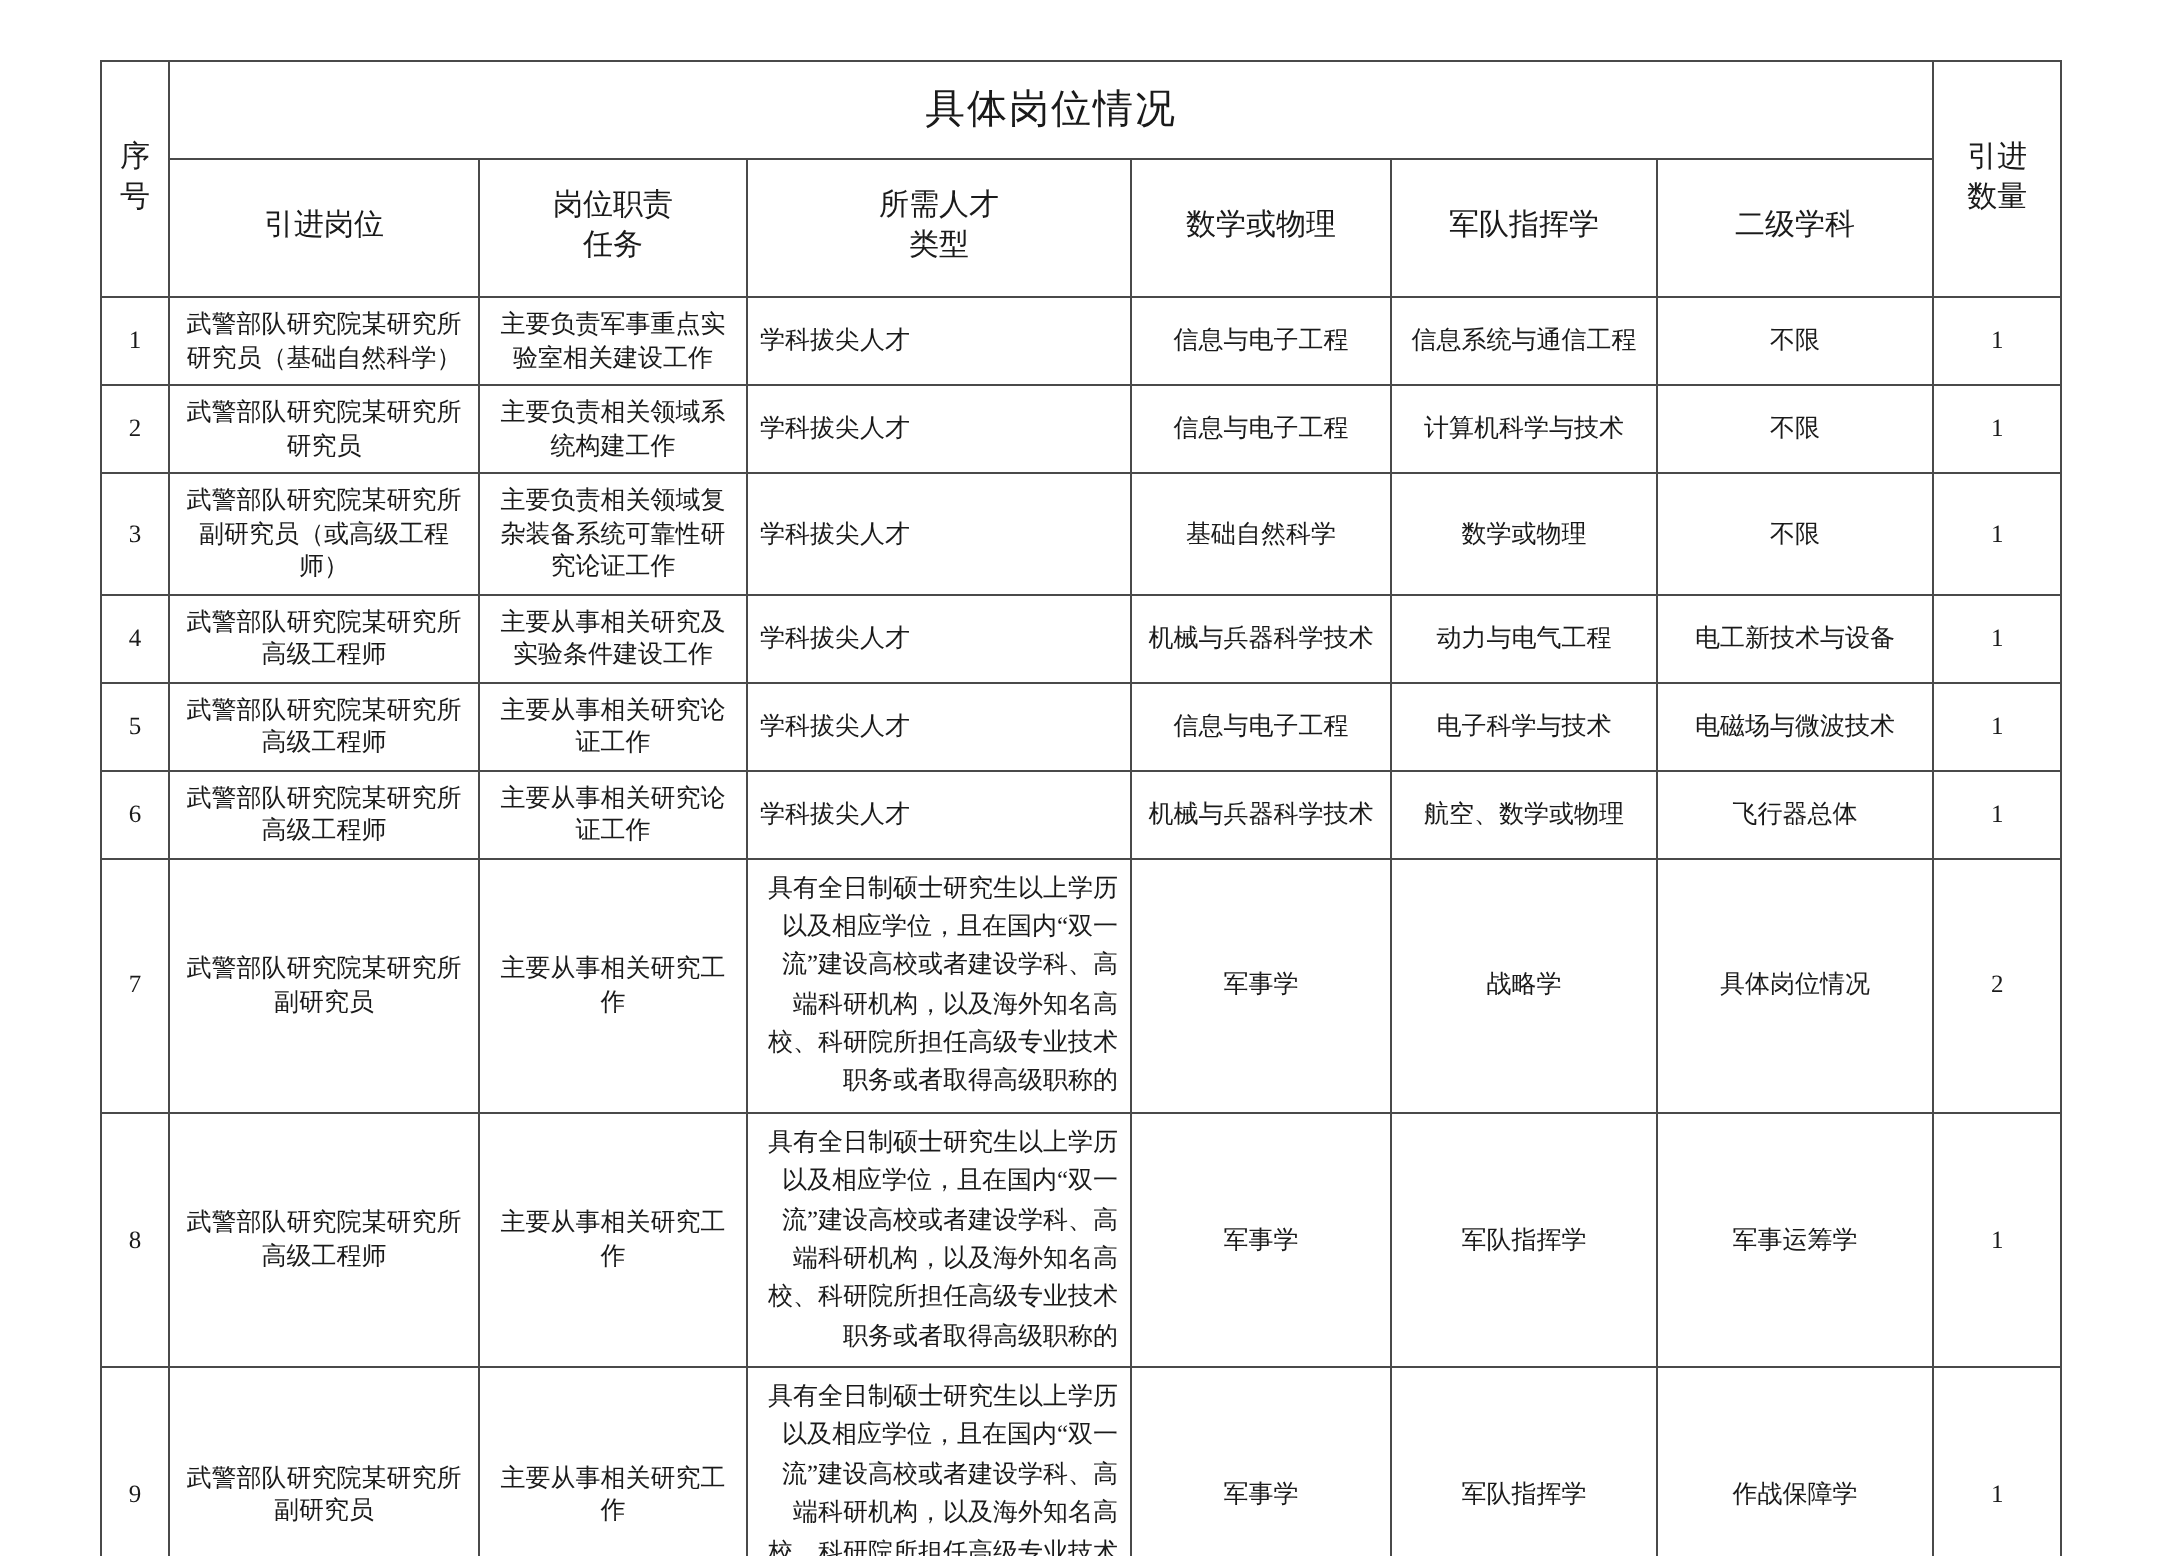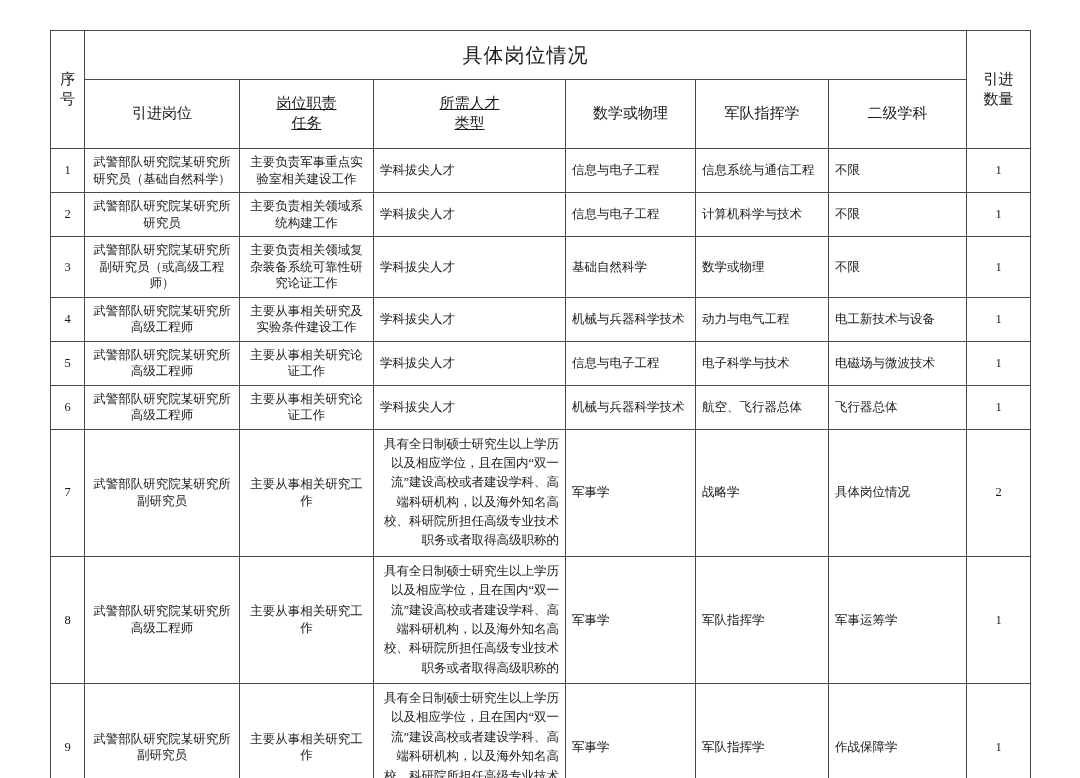--- a/index.html
+++ b/index.html
@@ -55,21 +55,21 @@
     text-align: center;
     font-size: 15px;
     font-weight: bold;
     height: 58px;
   }
   .hdr-vert {
     text-align: center;
     font-size: 15px;
     font-weight: bold;
   }
-  .hdr-cell .line { display: block; text-decoration: underline; }
+  .hdr-cell .line { display: block; }
 
   td.seq {
     text-align: center;
     font-size: 12.5px;
   }
   td.post {
     text-align: center;
     font-size: 12.5px;
   }
   td.duty {
@@ -78,21 +78,21 @@
   }
   td.type {
     text-align: left;
     font-size: 12.5px;
   }
   td.type.long {
     text-align: right;
     line-height: 1.55;
   }
   td.field, td.disc1, td.disc2 {
-    text-align: left;
+    text-align: center;
     font-size: 12.5px;
   }
   td.count {
     text-align: center;
     font-size: 12.5px;
   }
   .seq-stack { display: block; }
 </style>
 </head>
 <body>
@@ -186,21 +186,21 @@
         <td class="disc1">电子科学与技术</td>
         <td class="disc2">电磁场与微波技术</td>
         <td class="count">1</td>
       </tr>
       <tr>
         <td class="seq">6</td>
         <td class="post">武警部队研究院某研究所高级工程师</td>
         <td class="duty">主要从事相关研究论证工作</td>
         <td class="type">学科拔尖人才</td>
         <td class="field">机械与兵器科学技术</td>
-        <td class="disc1">航空、飞行器总体</td>
+        <td class="disc1">航空、数学或物理</td>
         <td class="disc2">飞行器总体</td>
         <td class="count">1</td>
       </tr>
       <tr>
         <td class="seq">7</td>
         <td class="post">武警部队研究院某研究所副研究员</td>
         <td class="duty">主要从事相关研究工作</td>
         <td class="type long">具有全日制硕士研究生以上学历以及相应学位，且在国内“双一流”建设高校或者建设学科、高端科研机构，以及海外知名高校、科研院所担任高级专业技术职务或者取得高级职称的</td>
         <td class="field">军事学</td>
         <td class="disc1">战略学</td>

